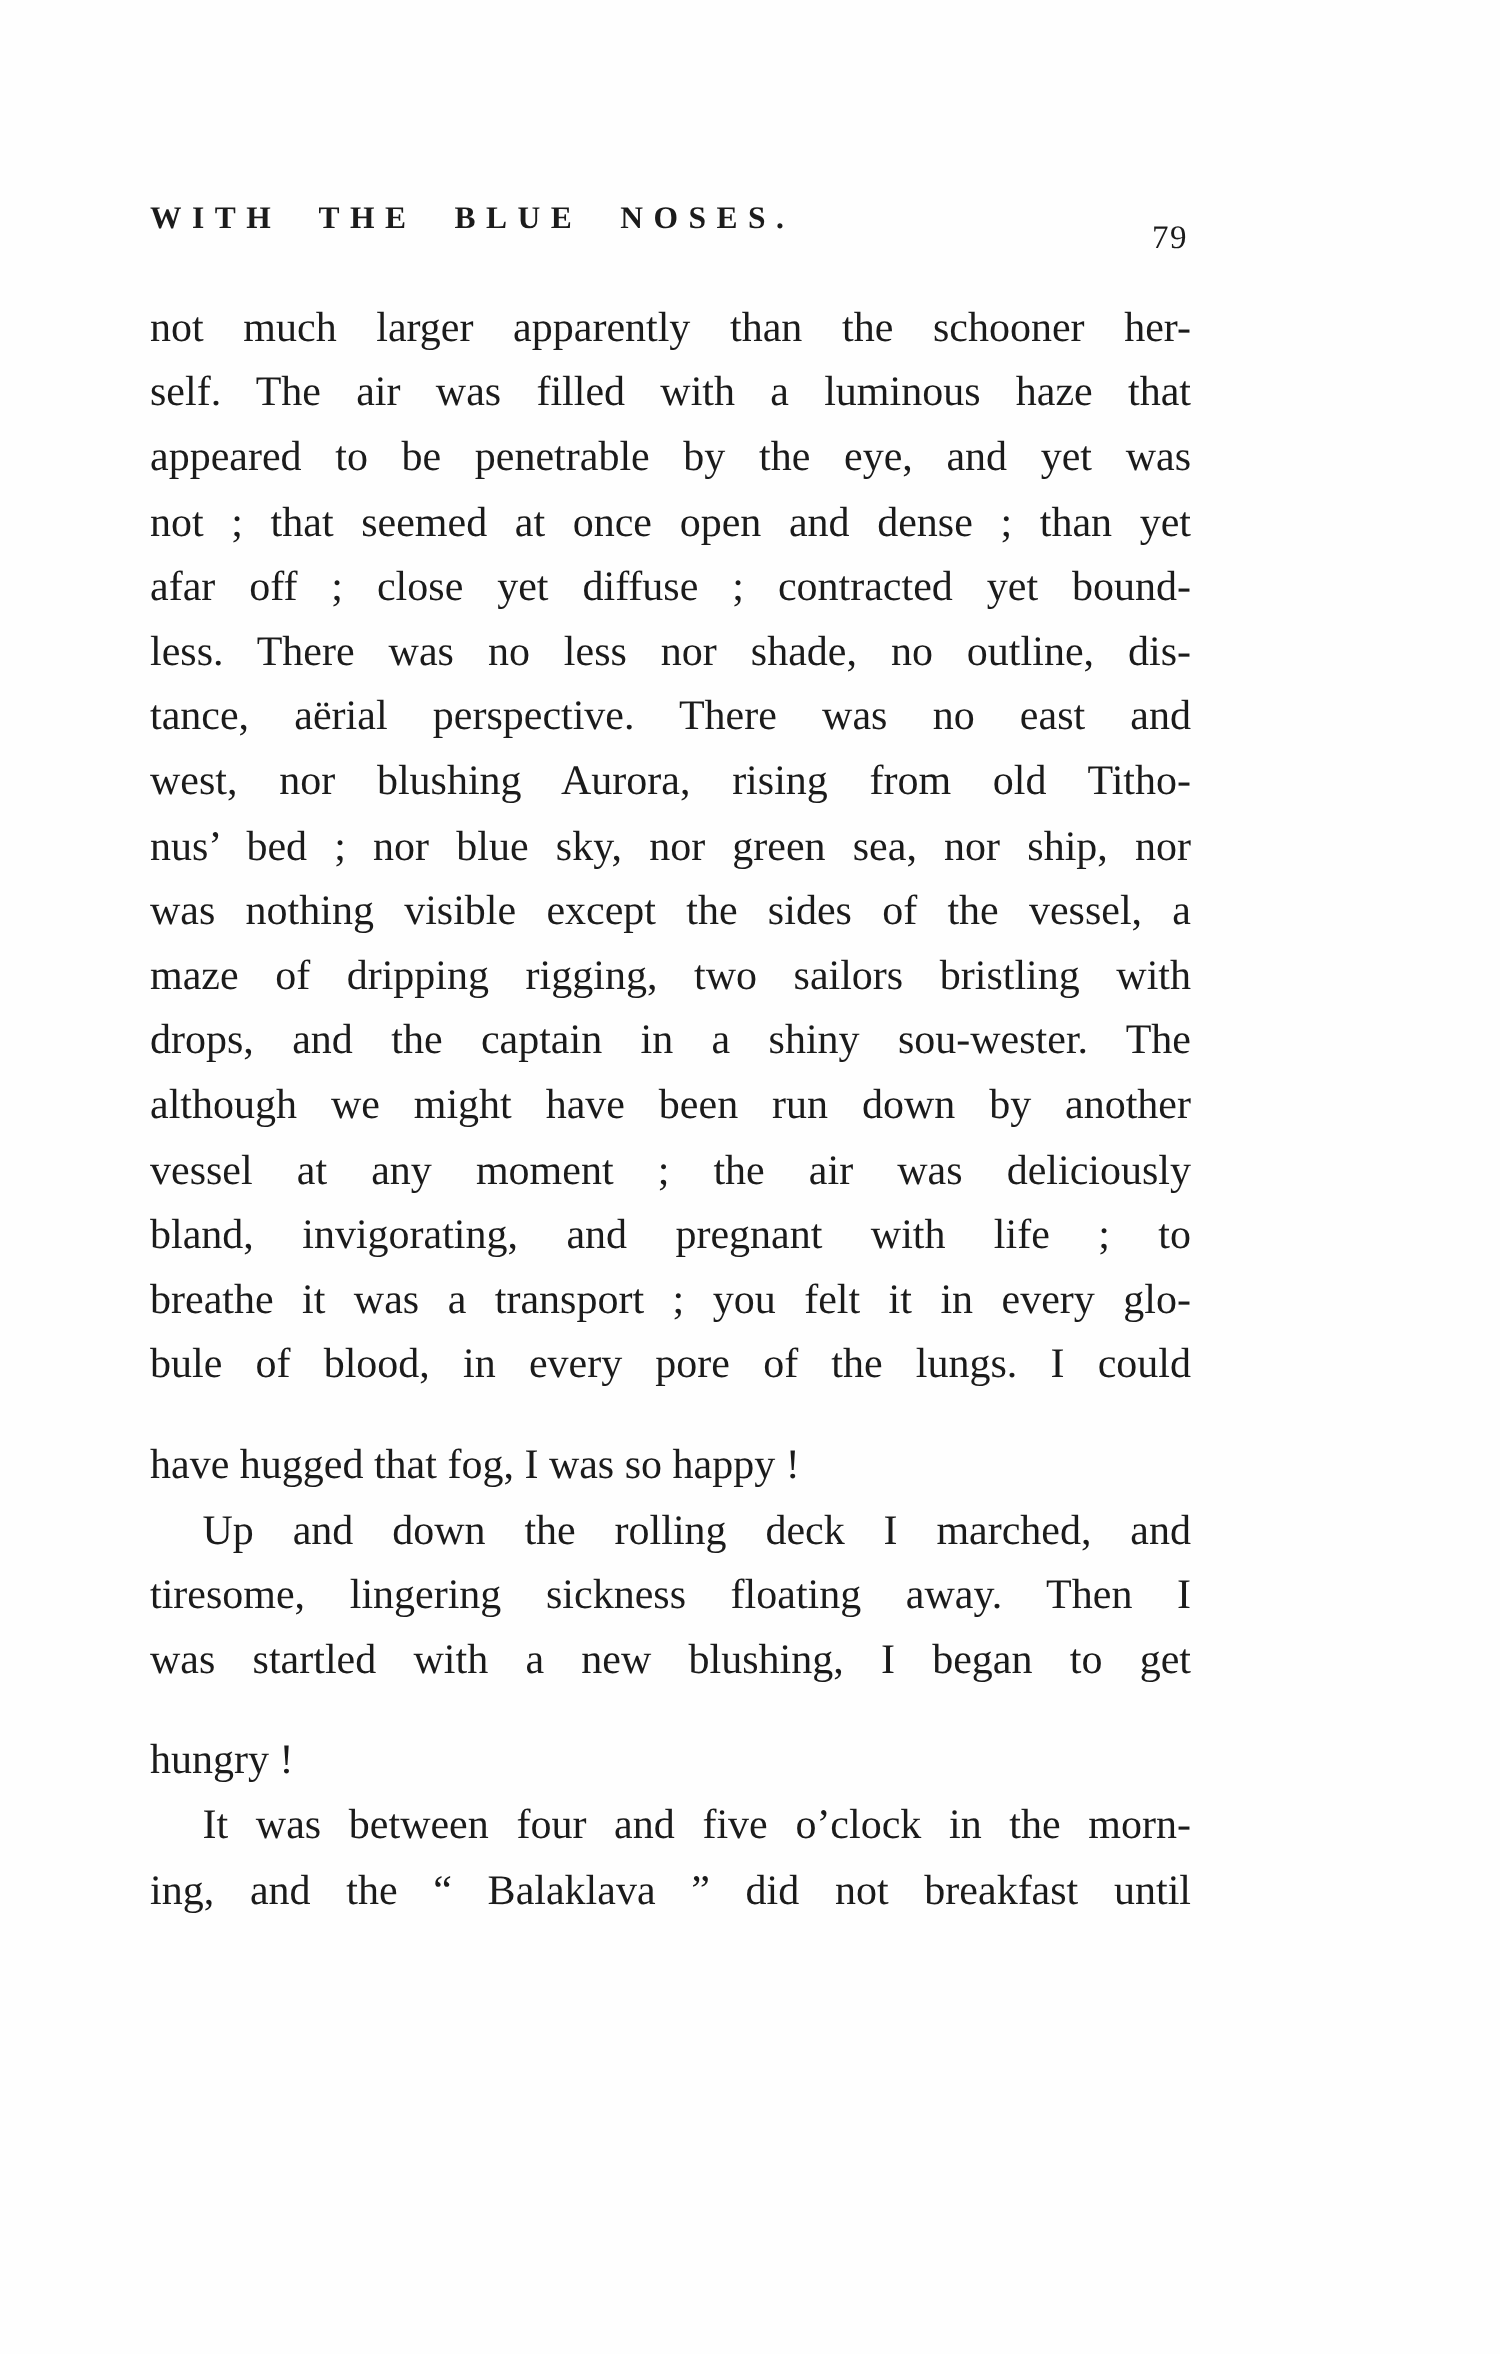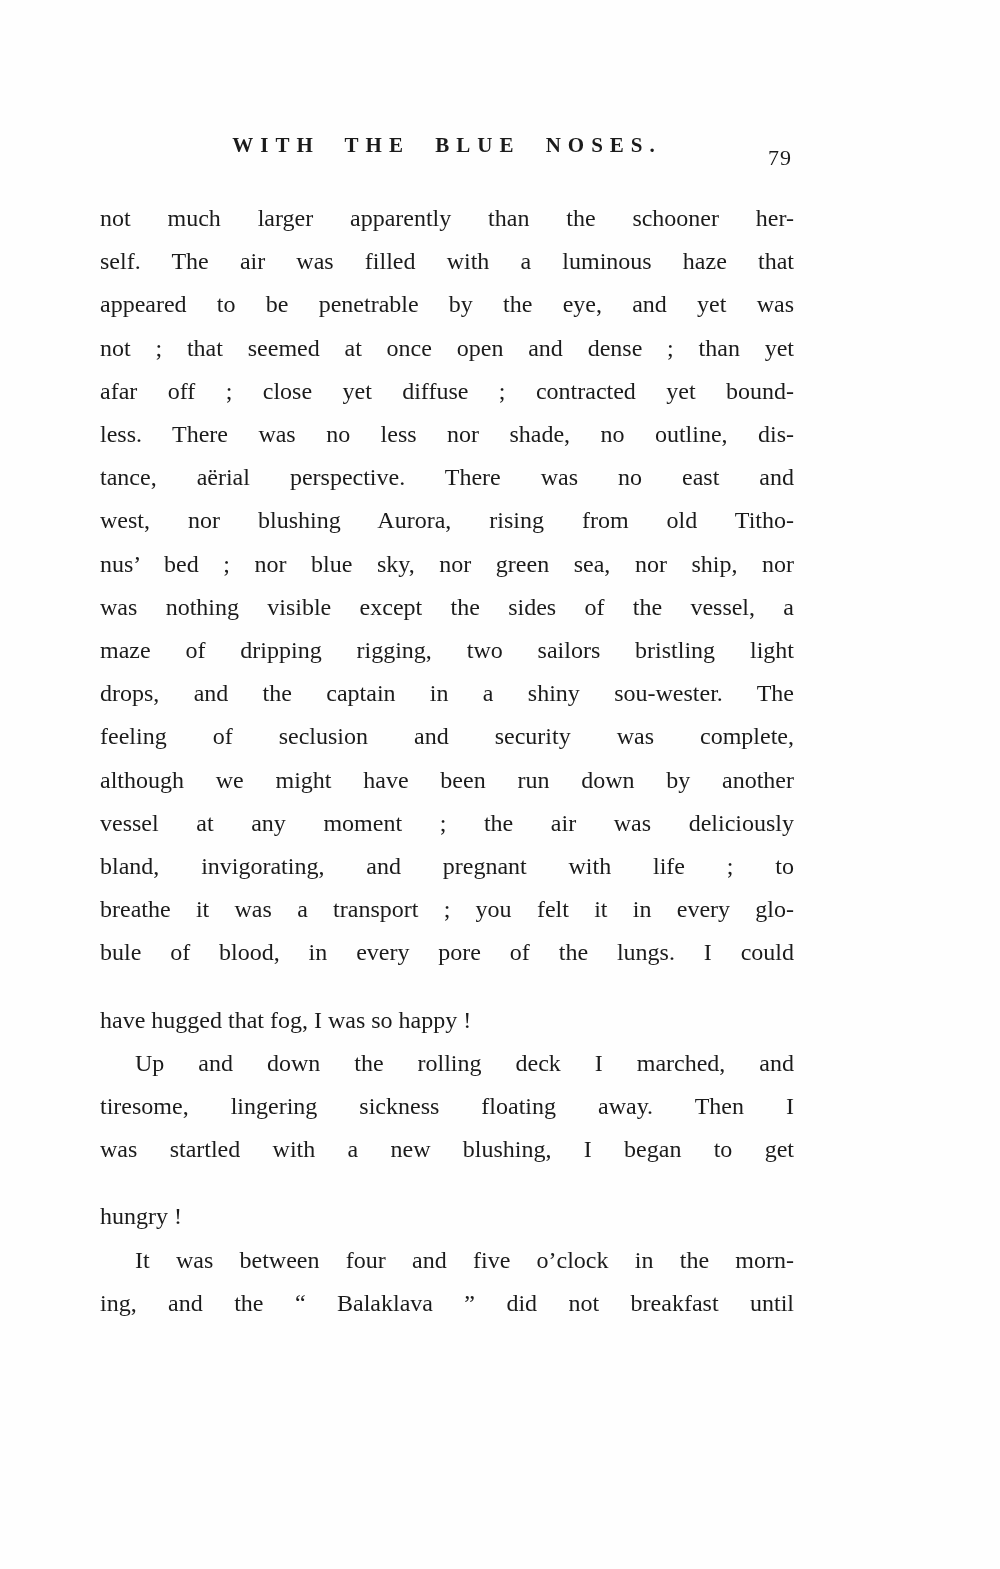--- a/index.html
+++ b/index.html
@@ -14,21 +14,21 @@
     background: #fefefe;
     font-family: "Liberation Serif", "DejaVu Serif", serif;
     color: #1b1b1b;
     overflow: hidden;
   }
   .running-head {
     position: absolute;
     top: 133px;
     left: 100px;
     width: 694px;
-    text-align: center;
+    text-align: left;
   }
   .head-title {
     font-size: 21px;
     font-weight: bold;
     letter-spacing: 7px;
     word-spacing: 13px;
     white-space: nowrap;
   }
   .page-num {
     position: absolute;
@@ -37,21 +37,21 @@
     font-size: 22px;
     font-weight: normal;
     letter-spacing: 1px;
     margin-top: 16px;
   }
   .text-block {
     position: absolute;
     top: 197px;
     left: 100px;
     width: 694px;
-    font-size: 24px;
+    font-size: 28px;
     line-height: 43.2px;
   }
   .line {
     text-align: justify;
     text-align-last: justify;
     white-space: normal;
   }
   .line.no-justify {
     text-align-last: left;
     margin-top: 24px;
@@ -72,23 +72,22 @@
       <div class="line">not much larger apparently than the schooner her-</div>
       <div class="line">self.  The air was filled with a luminous haze that</div>
       <div class="line">appeared to be penetrable by the eye, and yet was</div>
       <div class="line">not ; that seemed at once open and dense ; than yet</div>
       <div class="line">afar off ; close yet diffuse ; contracted yet bound-</div>
       <div class="line">less.  There was no less nor shade, no outline, dis-</div>
       <div class="line">tance, aërial perspective.  There was no east and</div>
       <div class="line">west, nor blushing Aurora, rising from old Titho-</div>
       <div class="line">nus’ bed ; nor blue sky, nor green sea, nor ship, nor</div>
       <div class="line">was nothing visible except the sides of the vessel, a</div>
-      <div class="line">maze of dripping rigging, two sailors bristling light</div>
+      <div class="line">maze of dripping rigging, two sailors bristling with</div>
       <div class="line">drops, and the captain in a shiny sou-wester.  The</div>
-      <div class="line">feeling of seclusion and security was complete,</div>
       <div class="line">although we might have been run down by another</div>
       <div class="line">vessel at any moment ; the air was deliciously</div>
       <div class="line">bland, invigorating, and pregnant with life ; to</div>
       <div class="line">breathe it was a transport ; you felt it in every glo-</div>
       <div class="line">bule of blood, in every pore of the lungs.  I could</div>
       <div class="line no-justify">have hugged that fog, I was so happy !</div>
       <div class="line indent">Up and down the rolling deck I marched, and</div>
       <div class="line">tiresome, lingering sickness floating away.  Then I</div>
       <div class="line">was startled with a new blushing, I began to get</div>
       <div class="line no-justify">hungry !</div>

